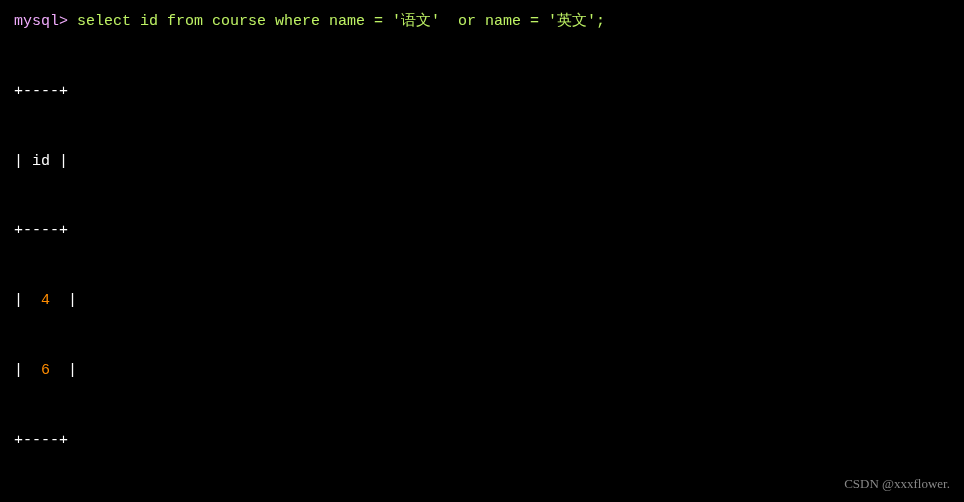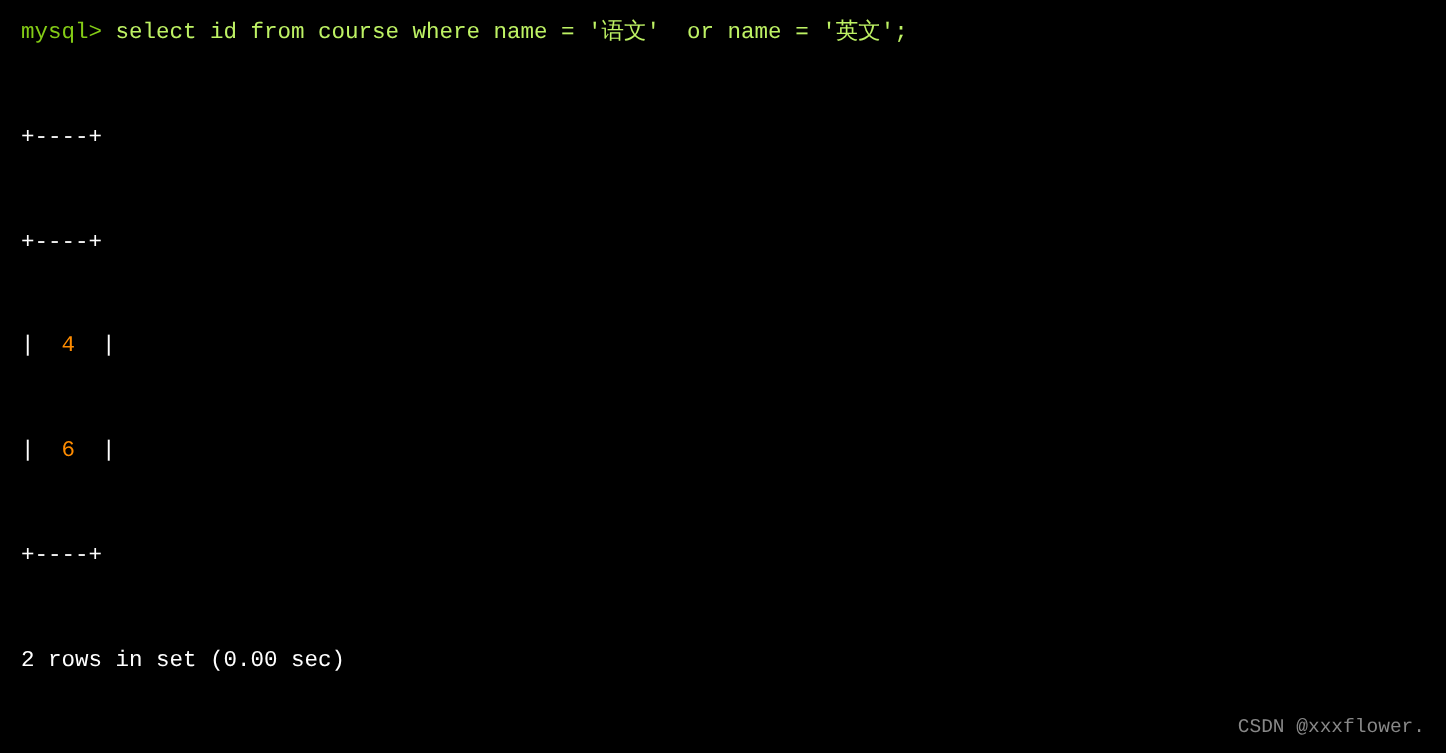--- a/index.html
+++ b/index.html
@@ -25,33 +25,34 @@
       padding: 10px 14px;
       position: relative;
     }
 
     .line {
       line-height: 1.55;
       white-space: pre;
     }
 
     .prompt {
-      color: #84cc16;
+      color: #f0abfc;
     }
 
     .cmd-text {
       color: #bef264;
     }
 
     .watermark {
       position: absolute;
       bottom: 10px;
       right: 14px;
       color: #888888;
       font-size: 13px;
+      font-family: Liberation Serif, serif;
     }
 
     .table-container {
       white-space: pre;
       color: #ffffff;
       line-height: 1.55;
     }
 
     .data-val {
       color: #ff8c00;
@@ -59,20 +60,21 @@
   </style>
 </head>
 <body>
 
 <div class="terminal">
 
   <div class="line"><span class="prompt">mysql&gt; </span><span class="cmd-text">select id from course where name = '语文'  or name = '英文';</span></div>
 
   <div class="table-container">
     <div class="line">+----+</div>
+    <div class="line">| id |</div>
     <div class="line">+----+</div>
     <div class="line">|  <span class="data-val">4</span>  |</div>
     <div class="line">|  <span class="data-val">6</span>  |</div>
     <div class="line">+----+</div>
     <div class="line">2 rows in set (0.00 sec)</div>
   </div>
 
   <div class="watermark">CSDN @xxxflower.</div>
 </div>
 

